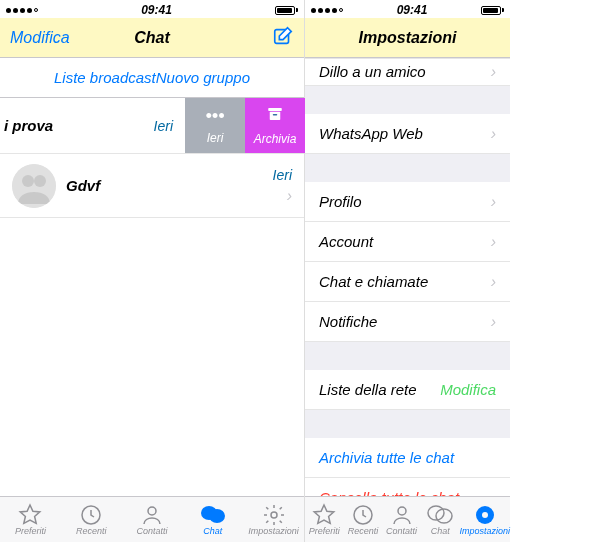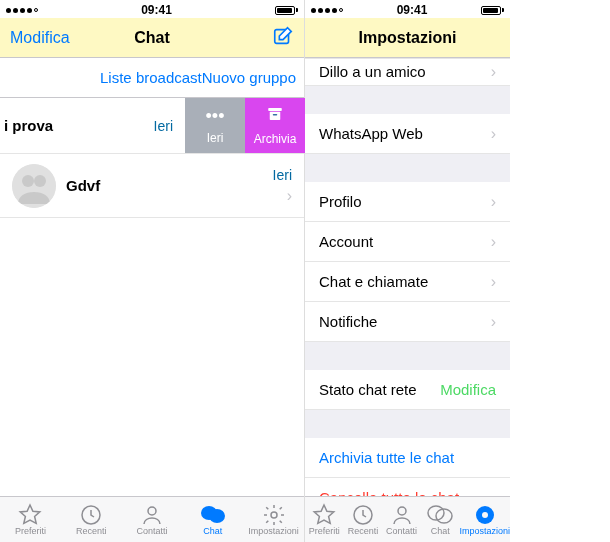--- a/index.html
+++ b/index.html
@@ -1,17 +1,17 @@
 <!DOCTYPE html>
 <html><head>
 <meta charset="utf-8">
 <style>
   * { margin: 0; padding: 0; box-sizing: border-box; font-family: -apple-system, "Helvetica Neue", Helvetica, Arial, sans-serif; }
   body { background: #fff; width: 610px; height: 542px; overflow: hidden; position: relative; }
-  .screens { display: flex; width: 510px; height: 542px; }
+  .screens { display: flex; width: 510px; height: 542px; font-style: italic; }
   .screen { width: 305px; height: 542px; background: #fff; display: flex; flex-direction: column; position: relative; }
   .screen:first-child { border-right: 1px solid #ddd; }
 
   
   .status-bar { height: 18px; display: flex; align-items: center; justify-content: space-between; padding: 2px 6px 0 6px; font-size: 11px; color: #000; }
   .status-dots { display: flex; gap: 2px; align-items: center; }
   .dot { width: 5px; height: 5px; border-radius: 50%; background: #000; }
   .dot.empty { background: transparent; border: 1px solid #000; width: 4px; height: 4px; }
   .status-time { font-weight: 600; font-size: 12px; }
   .battery { display: flex; align-items: center; gap: 1px; }
@@ -21,21 +21,21 @@
 
   
   .nav-bar { height: 40px; display: flex; align-items: center; justify-content: space-between; padding: 0 10px; border-bottom: 1px solid #c8c7cc; background: #fef9c3; }
   .nav-left, .nav-right { flex: 1; display: flex; }
   .nav-right { justify-content: flex-end; }
   .nav-title { flex: 1; text-align: center; font-size: 16px; font-weight: 600; color: #000; }
   .nav-link { color: #007aff; font-size: 16px; }
   .compose-icon { color: #007aff; }
 
   
-  .sub-bar { height: 40px; display: flex; align-items: center; justify-content: flex-end; padding: 0 8px; border-bottom: 1px solid #c8c7cc; background: #fff; }
+  .sub-bar { height: 40px; display: flex; align-items: center; justify-content: center; padding: 0 8px; border-bottom: 1px solid #c8c7cc; background: #fff; }
   .sub-link { color: #007aff; font-size: 15px; }
 
   
   .chat-row { height: 62px; display: flex; align-items: stretch; border-bottom: 1px solid #e5e5e5; position: relative; background: #fff; }
   .chat-content { flex: 1; display: flex; align-items: center; padding: 0 12px; transition: transform .2s; }
   .avatar { width: 44px; height: 44px; border-radius: 50%; background: #e5e5e5; display: flex; align-items: center; justify-content: center; margin-right: 10px; flex-shrink: 0; overflow: hidden; }
   .chat-text { flex: 1; min-width: 0; }
   .chat-title { font-size: 15px; font-weight: 600; color: #000; white-space: nowrap; overflow: hidden; text-overflow: ellipsis; }
   .chat-meta { display: flex; flex-direction: column; align-items: flex-end; gap: 4px; }
   .chat-time { font-size: 14px; color: #0369a1; }
@@ -252,21 +252,21 @@
       <div class="settings-row">
         <span>Chat e chiamate</span>
         <span class="chevron">›</span>
       </div>
       <div class="settings-row">
         <span>Notifiche</span>
         <span class="chevron">›</span>
       </div>
       <div class="settings-gap"></div>
       <div class="settings-row">
-        <span>Stato chat rete</span>
+        <span>Liste della rete</span>
         <span class="settings-value">Modifica</span>
       </div>
       <div class="settings-gap"></div>
       <div class="settings-row blue">
         <span>Archivia tutte le chat</span>
       </div>
       <div class="settings-row red">
         <span>Cancella tutte le chat</span>
       </div>
     </div>

